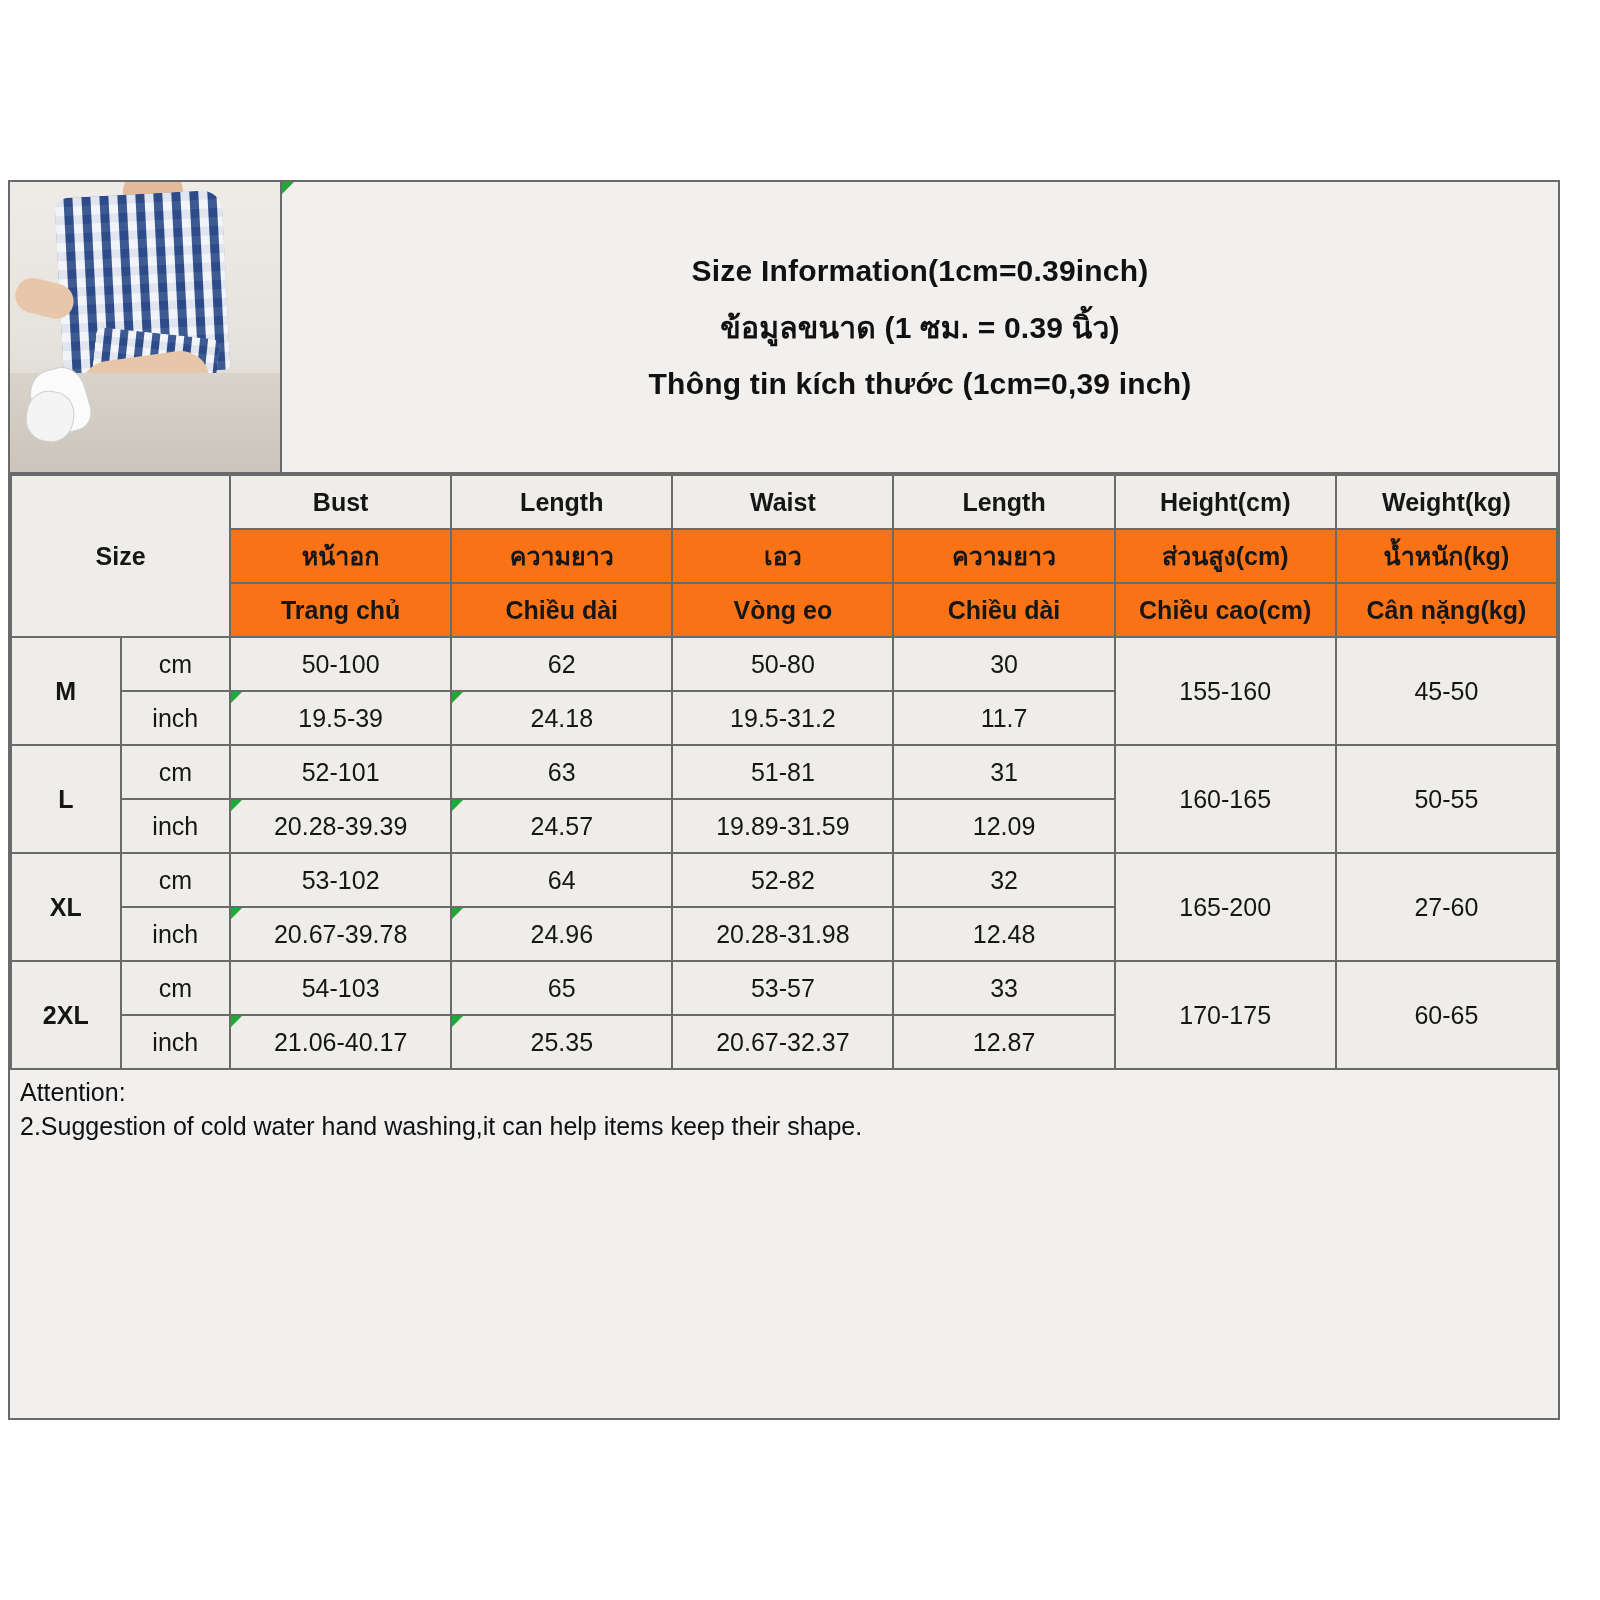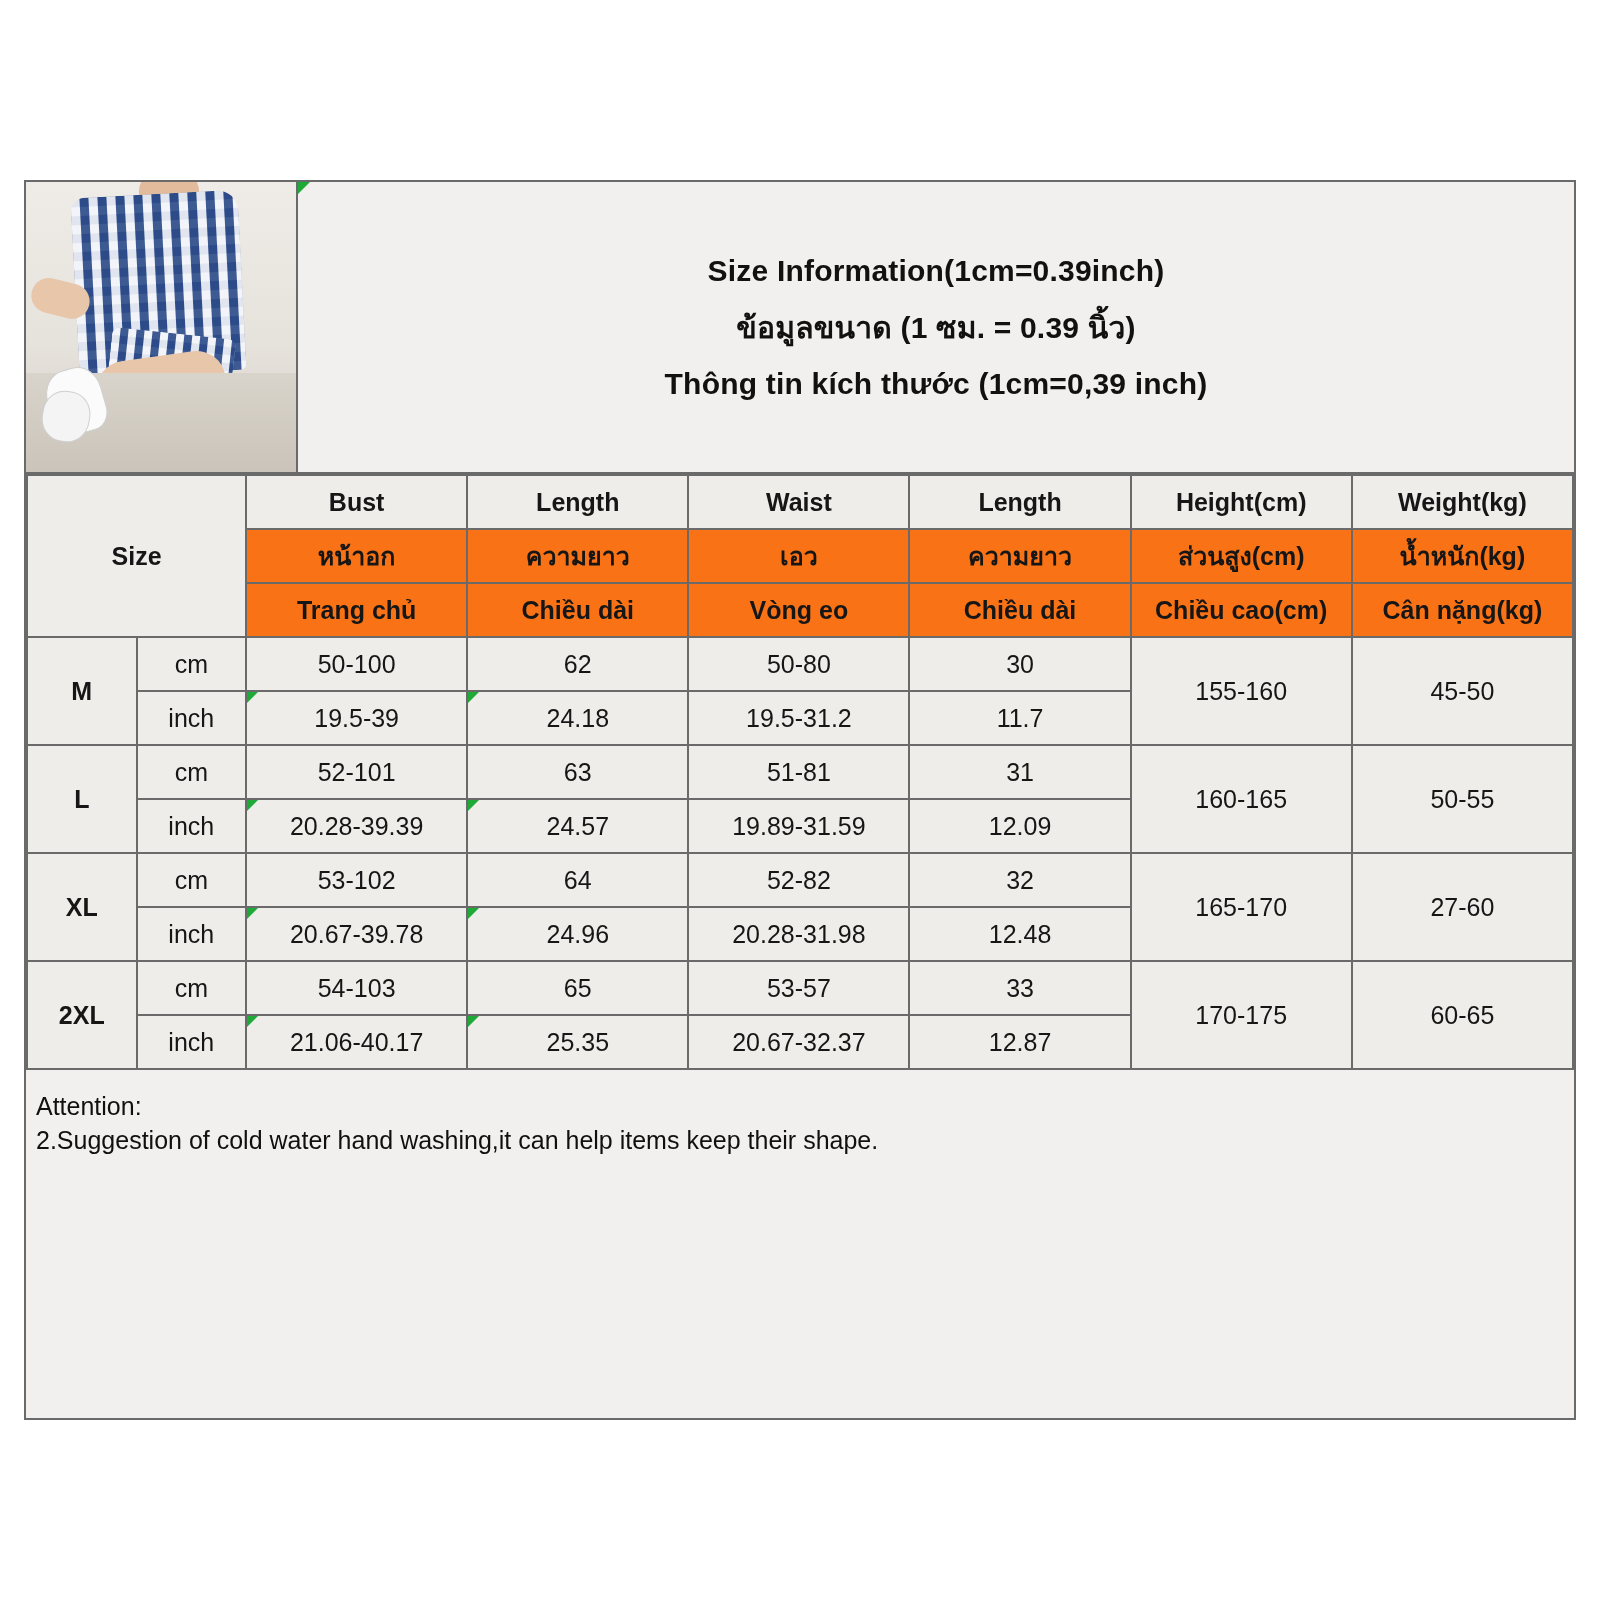--- a/index.html
+++ b/index.html
@@ -8,21 +8,21 @@
     background: #ffffff;
   }
   body {
     width: 1600px;
     height: 1600px;
     font-family: "Liberation Sans", sans-serif;
     color: #1a1a1a;
   }
   .page {
     position: absolute;
-    left: 24px;
+    left: 8px;
     top: 180px;
     width: 1552px;
     height: 1240px;
     border: 2px solid #6a6a6a;
     box-sizing: border-box;
     background: #f2f0ee;
     overflow: hidden;
   }
   
   .header-band {
@@ -202,21 +202,21 @@
     position: absolute;
     top: 0;
     left: 0;
     width: 0;
     height: 0;
     border-left: 11px solid #1faa38;
     border-bottom: 11px solid transparent;
   }
   
   .attention {
-    padding: 20px 10px 0 10px;
+    padding: 6px 10px 0 10px;
     font-size: 25px;
     line-height: 1.28;
     color: #101010;
     background: #f2f0ee;
   }
   .attention p {
     margin: 0 0 2px 0;
   }
 </style>
 </head>
@@ -322,21 +322,21 @@
         <td>12.09</td>
       </tr>
 
       <tr>
         <td class="sizecell" rowspan="2">XL</td>
         <td class="unitcell">cm</td>
         <td>53-102</td>
         <td>64</td>
         <td>52-82</td>
         <td>32</td>
-        <td class="hw" rowspan="2">165-170</td>
+        <td class="hw" rowspan="2">165-200</td>
         <td class="hw" rowspan="2">27-60</td>
       </tr>
       <tr>
         <td class="unitcell">inch</td>
         <td>20.67-39.78<span class="cornermark"></span></td>
         <td>24.96<span class="cornermark"></span></td>
         <td>20.28-31.98</td>
         <td>12.48</td>
       </tr>
 

